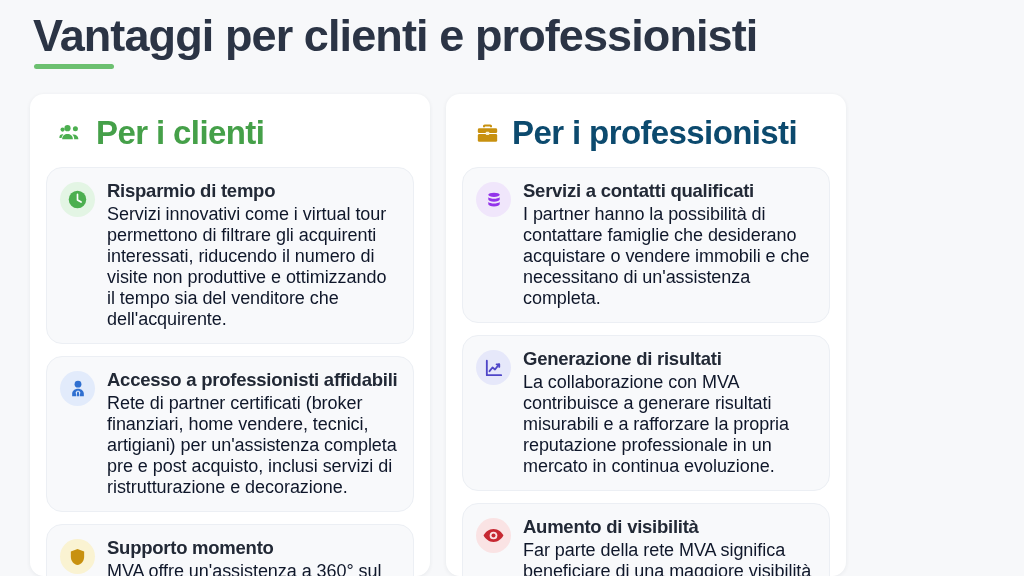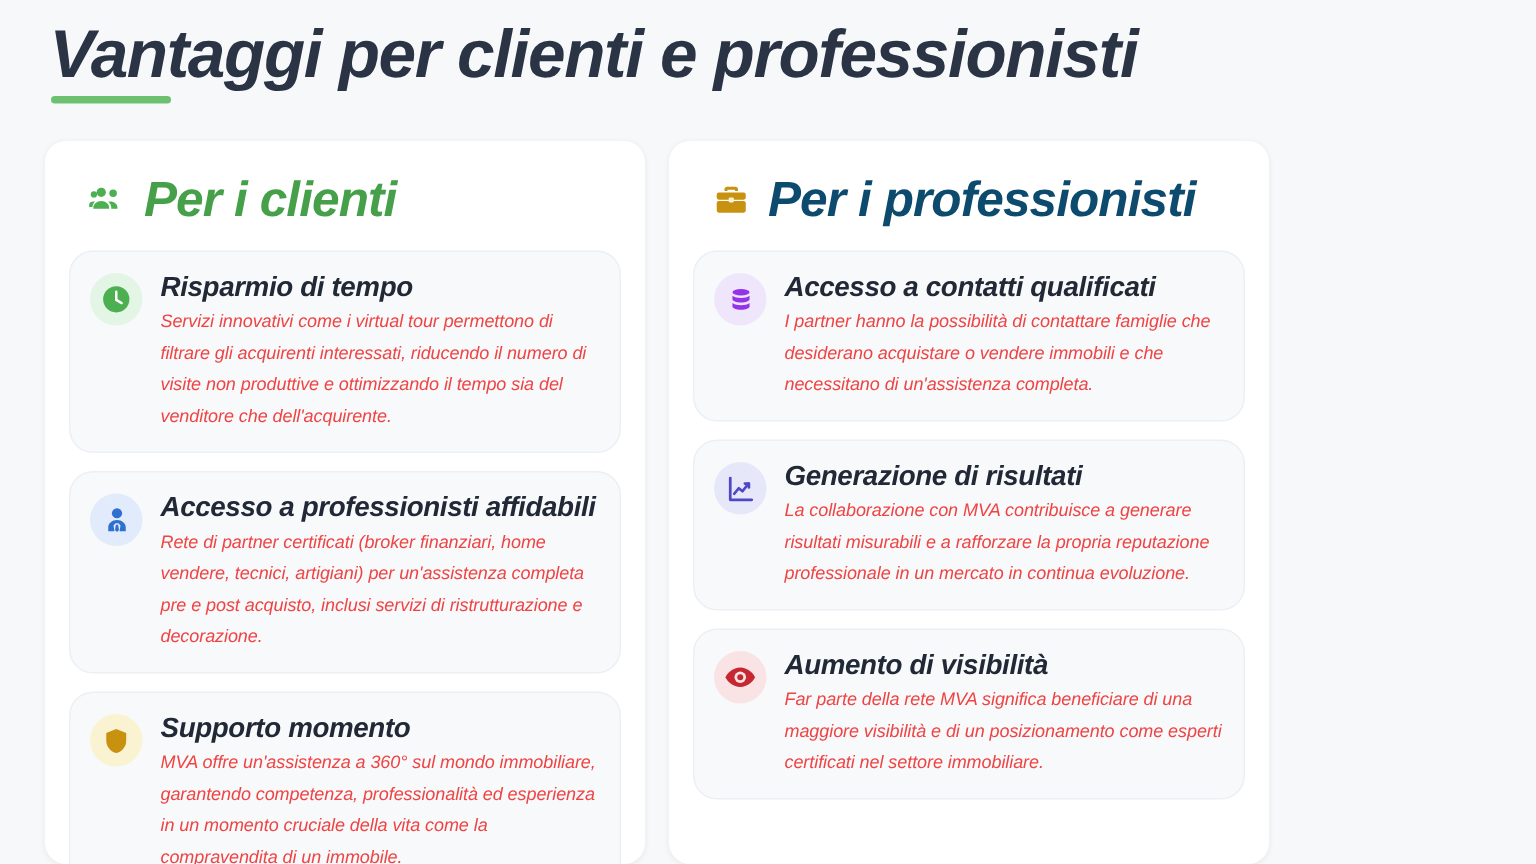--- a/index.html
+++ b/index.html
@@ -13,21 +13,20 @@
     background: #f7f8fa;
     font-family: "Liberation Sans", "DejaVu Sans", sans-serif;
     overflow: hidden;
     position: relative;
   }
 
   .slide {
     position: absolute;
     inset: 0;
     padding: 0;
-    font-style: italic;
   }
 
   
   .page-title {
     position: absolute;
     left: 33px;
     top: 10px;
     font-size: 45px;
     line-height: 52px;
     font-weight: 700;
@@ -127,23 +126,23 @@
   }
   .card-title {
     font-size: 18.5px;
     line-height: 22px;
     font-weight: 700;
     color: #222936;
     letter-spacing: -0.25px;
     margin: 0 0 2px 0;
   }
   .card-text {
-    font-size: 12px;
+    font-size: 18px;
     line-height: 21px;
-    color: #ef4444;
+    color: #0f172a;
     margin: 0;
     letter-spacing: -0.05px;
   }
 
   
   .tint-green    { background: #e3f5e4; }
   .tint-blue     { background: #e2ebfb; }
   .tint-yellow   { background: #faf3d2; }
   .tint-purple   { background: #f0e6fb; }
   .tint-red      { background: #fae3e4; }
@@ -239,21 +238,21 @@
 
         <article class="card">
           <div class="card-icon tint-purple">
             <svg width="18" height="20" viewBox="0 0 24 24" fill="#9333ea">
               <ellipse cx="12" cy="5.1" rx="7.6" ry="2.9"></ellipse>
               <path d="M4.4 8.2v3.2c0 1.6 3.4 2.9 7.6 2.9s7.6-1.3 7.6-2.9V8.2c-1.6 1.3-4.5 2-7.6 2s-6-0.7-7.6-2z"></path>
               <path d="M4.4 14.6v3.2c0 1.6 3.4 2.9 7.6 2.9s7.6-1.3 7.6-2.9v-3.2c-1.6 1.3-4.5 2-7.6 2s-6-0.7-7.6-2z"></path>
             </svg>
           </div>
           <div class="card-body">
-            <h3 class="card-title">Accesso a contatti qualificati</h3>
+            <h3 class="card-title">Servizi a contatti qualificati</h3>
             <p class="card-text">I partner hanno la possibilità di contattare famiglie che desiderano acquistare o vendere immobili e che necessitano di un'assistenza completa.</p>
           </div>
         </article>
 
         <article class="card">
           <div class="card-icon tint-indigo">
             <svg width="20" height="20" viewBox="0 0 24 24" fill="none" stroke="#4f46c8" stroke-width="2.2" stroke-linecap="round" stroke-linejoin="round">
               <path d="M3.4 3.2v17.4h17.2"></path>
               <path d="M6.6 15.8l3.6-4.4 3 2.4 4.8-6.2"></path>
               <path d="M15.1 7.6h3.2v3.1"></path>

